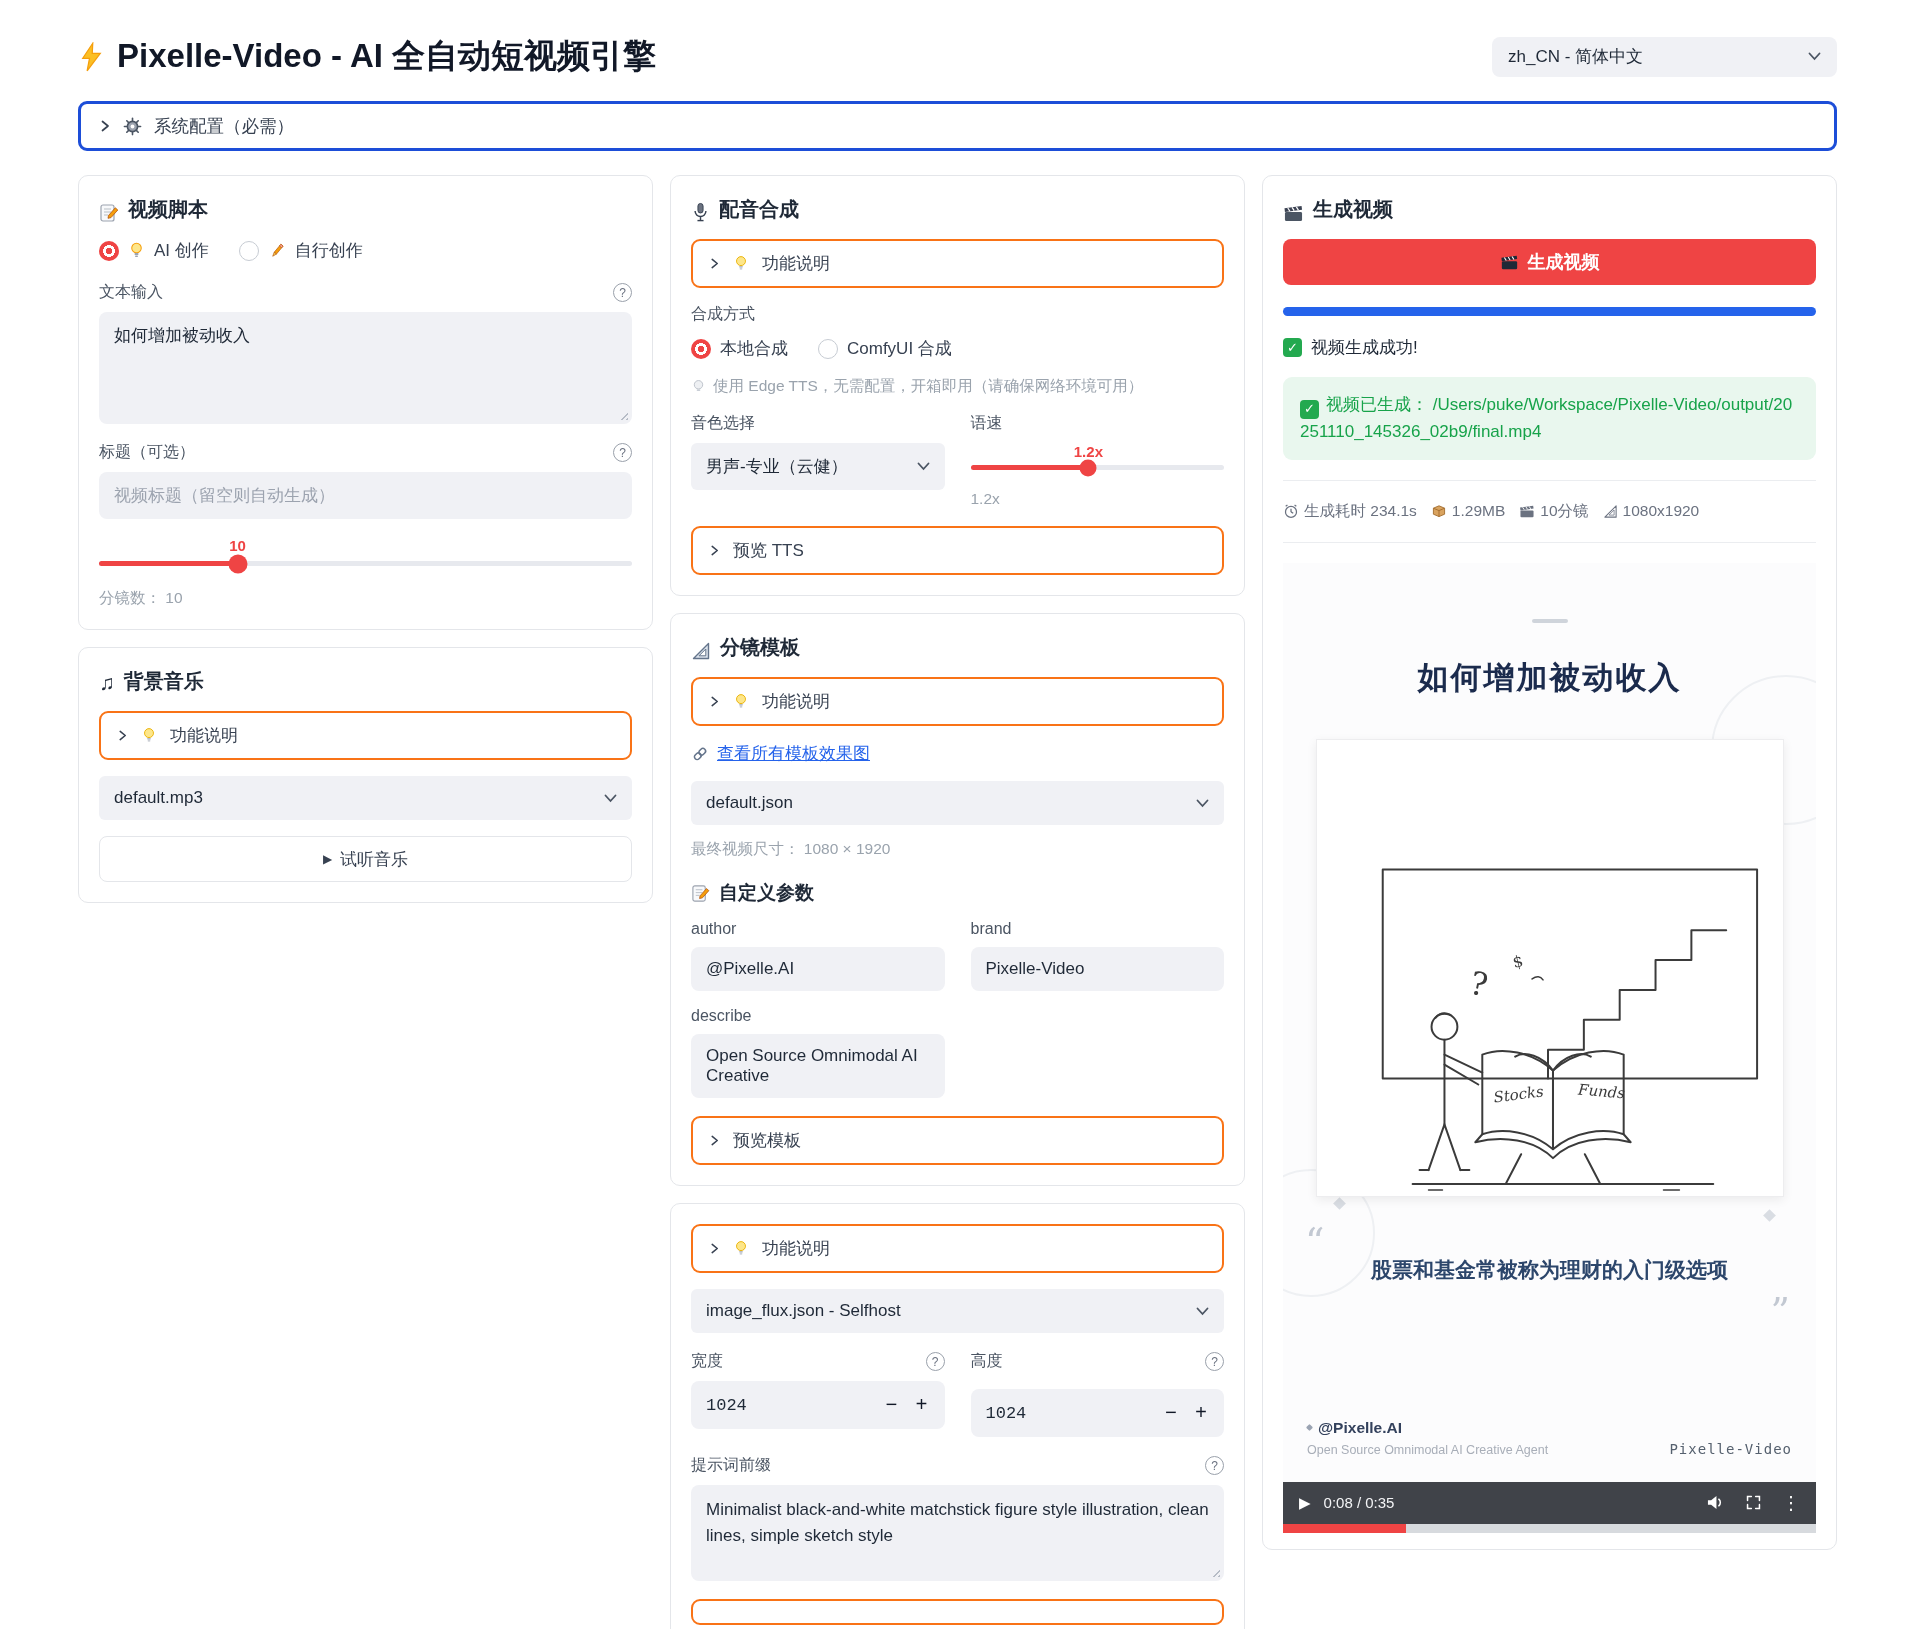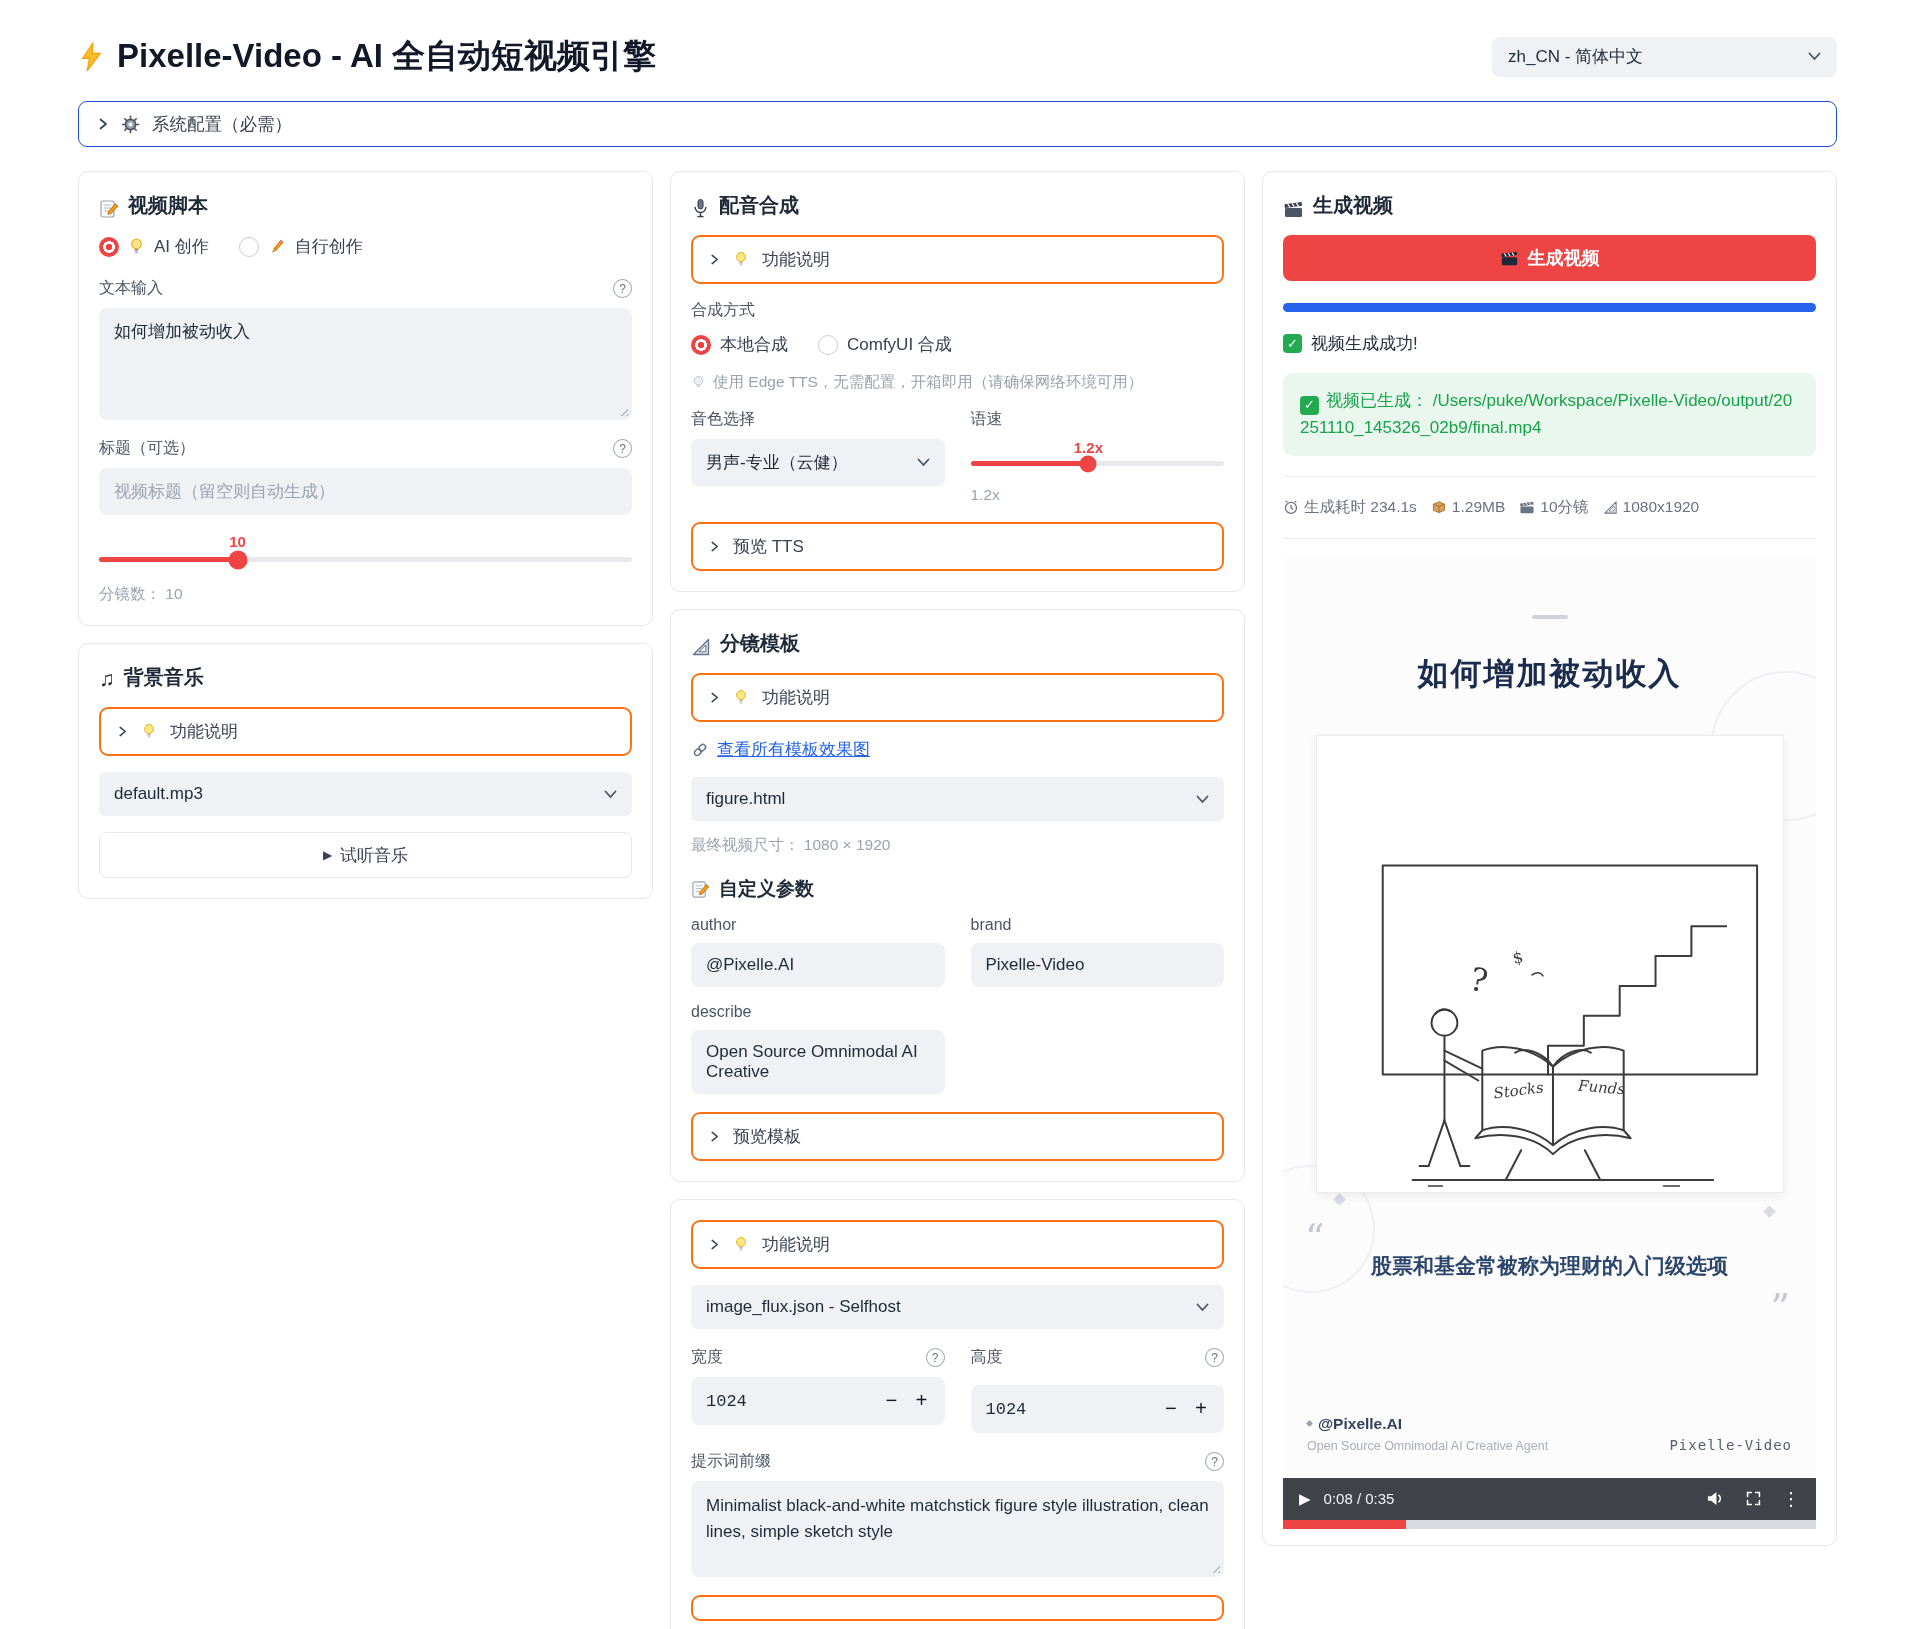--- a/index.html
+++ b/index.html
@@ -6,21 +6,21 @@
   html,body { width:1915px; height:1629px; overflow:hidden; background:#fff;
     font-family:"Liberation Sans","DejaVu Sans",sans-serif; color:#1f2937; }
   .page { padding:34px 78px 0; }
 
   
   .topbar { display:flex; justify-content:space-between; align-items:center; margin-bottom:22px; }
   .app-title { font-size:33px; font-weight:700; color:#111827; display:flex; align-items:center; gap:12px; }
   .lang-select { width:345px; height:40px; background:#f0f1f5; border-radius:8px; display:flex;
     align-items:center; justify-content:space-between; padding:0 16px; font-size:17px; color:#1f2937; cursor:pointer; }
 
-  .sysconfig { border:1px solid #1d4ed8; border-radius:9px; padding:10px 18px; display:flex;
+  .sysconfig { border:3px solid #1d4ed8; border-radius:9px; padding:10px 18px; display:flex;
     align-items:center; gap:12px; font-size:17.5px; color:#374151; cursor:pointer; }
 
   
   .columns { display:flex; gap:17px; margin-top:24px; align-items:flex-start; }
   .col { flex:1; min-width:0; }
   .card { border:1px solid #e4e6ea; border-radius:10px; padding:20px; background:#fff; margin-bottom:17px; }
   .card-title { font-size:20px; font-weight:700; color:#1f2937; display:flex; align-items:flex-end; gap:9px; margin-bottom:16px; }
 
   .accordion { border:2px solid #f97316; border-radius:9px; padding:11px 16px; display:flex;
     align-items:center; gap:13px; font-size:17px; color:#374151; margin-bottom:16px; cursor:pointer; background:#fff; }
@@ -383,21 +383,21 @@
                 <g transform="rotate(-45 10 10)" fill="none" stroke="#64748b" stroke-width="1.7">
                   <rect x="2.5" y="7" width="8" height="6" rx="3"></rect>
                   <rect x="9.5" y="7" width="8" height="6" rx="3"></rect>
                 </g>
               </svg>
           </span>
           <span class="link">查看所有模板效果图</span>
         </div>
 
         <div class="fld dropdown">
-          <span>figure.html</span>
+          <span>default.json</span>
           <span class="icon">
             <svg width="13" height="9" viewBox="0 0 13 9">
                 <polyline points="1.5,1.5 6.5,7 11.5,1.5" fill="none" stroke="#4b5563" stroke-width="1.8" stroke-linecap="round"></polyline>
               </svg>
           </span>
         </div>
         <div class="muted" style="margin-top:14px;">最终视频尺寸： 1080 × 1920</div>
 
         <div class="subhead">
           <span class="icon">

